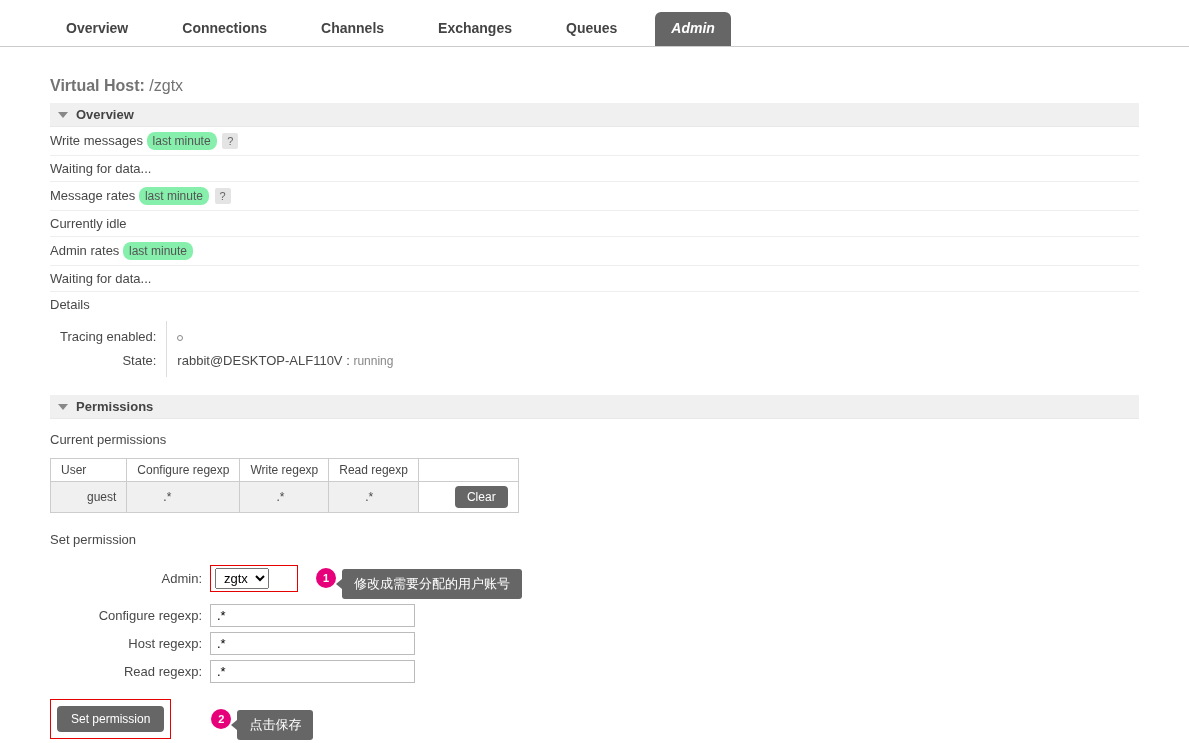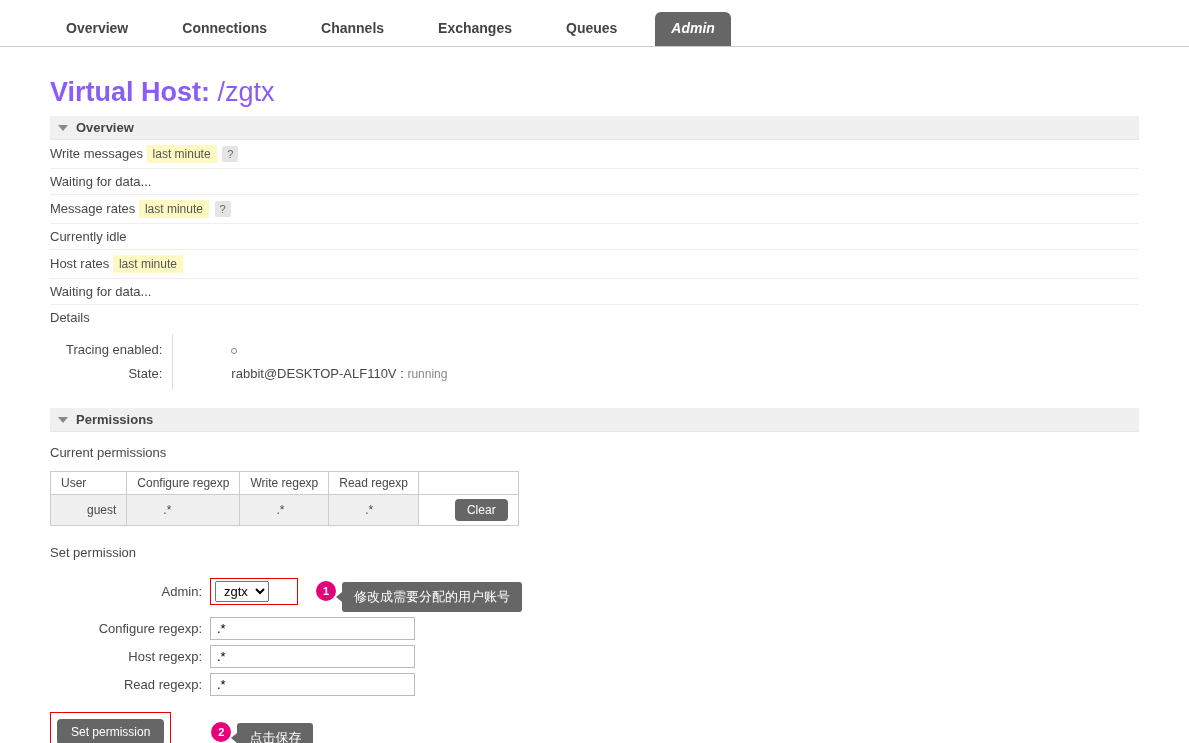--- a/index.html
+++ b/index.html
@@ -30,22 +30,22 @@
   .tab.active {
     background: #666666;
     color: #fff;
     font-style: italic;
   }
   
   .page {
     padding: 20px 50px 40px;
   }
   h1 {
-    font-size: 27px;
-    color: #8b5cf6;
+    font-size: 16px;
+    color: #737373;
     font-weight: bold;
     margin: 10px 0 8px 0;
   }
   h1 .path { font-weight: normal; }
   
   .section-header {
     background: #f0f0f0;
     border-bottom: 1px solid #e8e8e8;
     padding: 4px 4px;
     font-size: 13px;
@@ -66,42 +66,41 @@
   .block { margin-bottom: 4px; }
   .line {
     padding: 5px 0;
     border-bottom: 1px solid #eee;
     font-size: 13px;
     color: #484848;
   }
   .line.noborder { border-bottom: none; }
   .mini {
     display: inline-block;
-    background: #fef9c3;
+    background: #86efac;
     padding: 2px 6px;
-    border-radius: 0;
+    border-radius: 8px;
     font-size: 12px;
     color: #555;
   }
   .qmark {
     display:inline-block;
     background:#e4e4e4;
     width:16px;height:16px;
     text-align:center;
     line-height:16px;
     border-radius:2px;
     font-size:11px;color:#666;
     margin-left:2px;
     cursor:pointer;
   }
   
   .details {
     display: flex;
-    margin: 4px 16px 18px;
-    gap: 48px;
+    margin: 4px 10px 18px;
   }
   .details .lbls {
     border-right: 1px solid #ddd;
     padding: 4px 10px 4px 0;
     text-align: right;
     font-size:13px;
   }
   .details .lbls div { height: 24px; line-height:24px; }
   .details .vals { padding: 4px 10px; font-size:13px;}
   .details .vals div { height: 24px; line-height:24px;}
@@ -243,21 +242,21 @@
     <div class="line">Waiting for data...</div>
 
     <div class="line">
       <span>Message rates</span>
       <span class="mini">last minute</span>
       <span class="qmark">?</span>
     </div>
     <div class="line">Currently idle</div>
 
     <div class="line">
-      <span>Host rates</span>
+      <span>Admin rates</span>
       <span class="mini">last minute</span>
     </div>
     <div class="line">Waiting for data...</div>
 
     <div class="line noborder">Details</div>
     <div class="details">
       <div class="lbls">
         <div>Tracing enabled:</div>
         <div>State:</div>
       </div>

